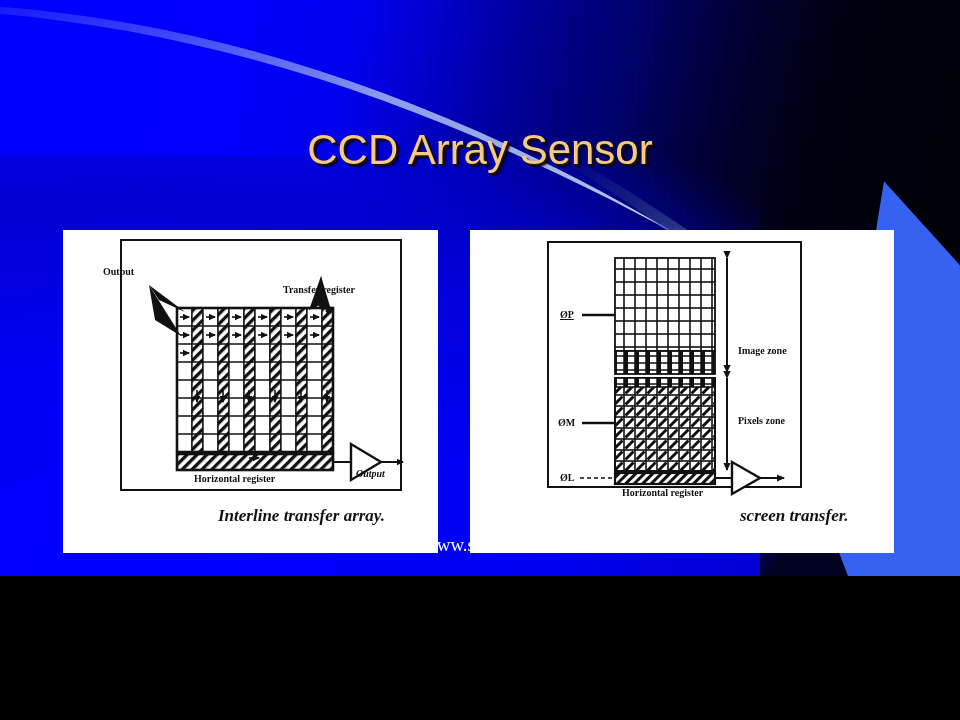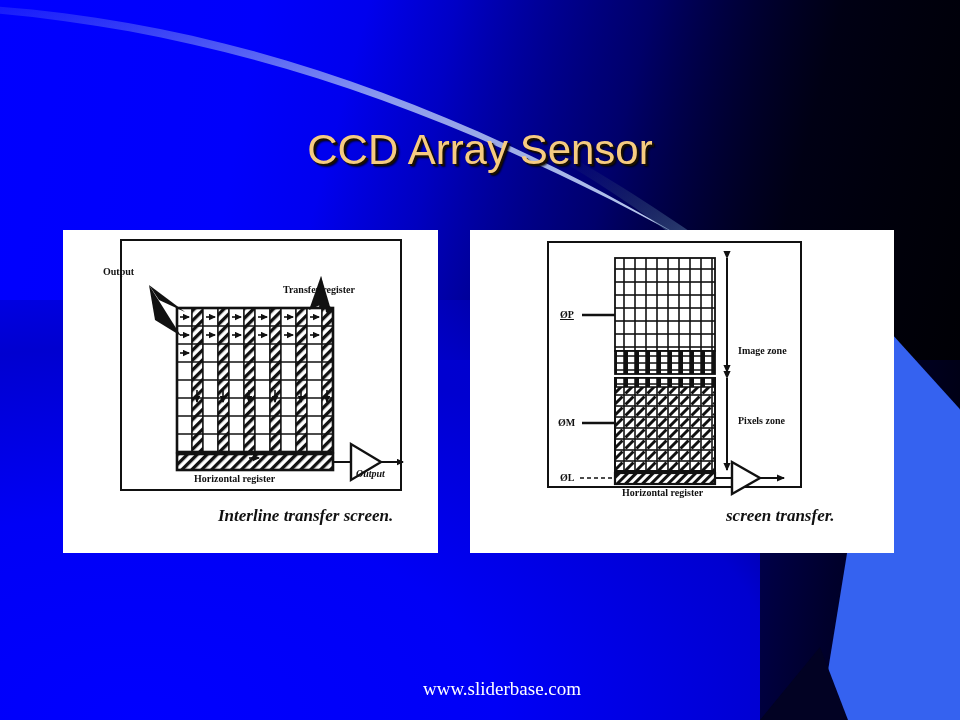--- a/index.html
+++ b/index.html
@@ -6,21 +6,21 @@
     margin: 0;
     padding: 0;
     background: #000;
   }
   body {
     font-family: "Liberation Sans", sans-serif;
   }
   #slide {
     position: relative;
     width: 960px;
-    height: 720px;
+    height: 576px;
     overflow: hidden;
     background: #701a75;
   }
   
   .bg-base {
     position: absolute;
     inset: 0;
     background: linear-gradient(100deg,
         #0000ff 0%,
         #0000fb 24%,
@@ -92,21 +92,21 @@
 
   .fig-caption {
     position: absolute;
     font-family: "Liberation Serif", serif;
     font-style: italic;
     font-weight: bold;
     color: #111;
     white-space: nowrap;
   }
   #cap-left  { left: 155px; top: 276px; font-size: 17px; }
-  #cap-right { left: 256px; top: 276px; font-size: 17px; }
+  #cap-right { left: 270px; top: 276px; font-size: 17px; }
 
   .lbl {
     position: absolute;
     font-family: "Liberation Serif", serif;
     font-weight: bold;
     font-size: 10px;
     color: #111;
     white-space: nowrap;
   }
 
@@ -247,21 +247,21 @@
 
     
     <div class="lbl" style="left:40px; top:36px;">Output</div>
 
     <div class="lbl" style="left:220px; top:22px;margin-top:32px;">Transfer register</div>
 
     <div class="lbl" style="left:131px; top:243px;">Horizontal register</div>
 
     <div class="lbl" style="left:293px; top:238px;font-style:italic;">Output</div>
 
-    <div class="fig-caption" id="cap-left">Interline transfer screen.</div>
+    <div class="fig-caption" id="cap-left">Interline transfer array.</div>
   </div>
 
   <div class="panel" id="panel-right">
 
     <svg width="424" height="323" viewBox="0 0 424 323">
       <defs>
         <pattern id="hatchR" width="6" height="6" patternUnits="userSpaceOnUse" patternTransform="rotate(45)">
           <rect width="6" height="6" fill="#fff"></rect>
           <rect width="3" height="6" fill="#111"></rect>
         </pattern>

